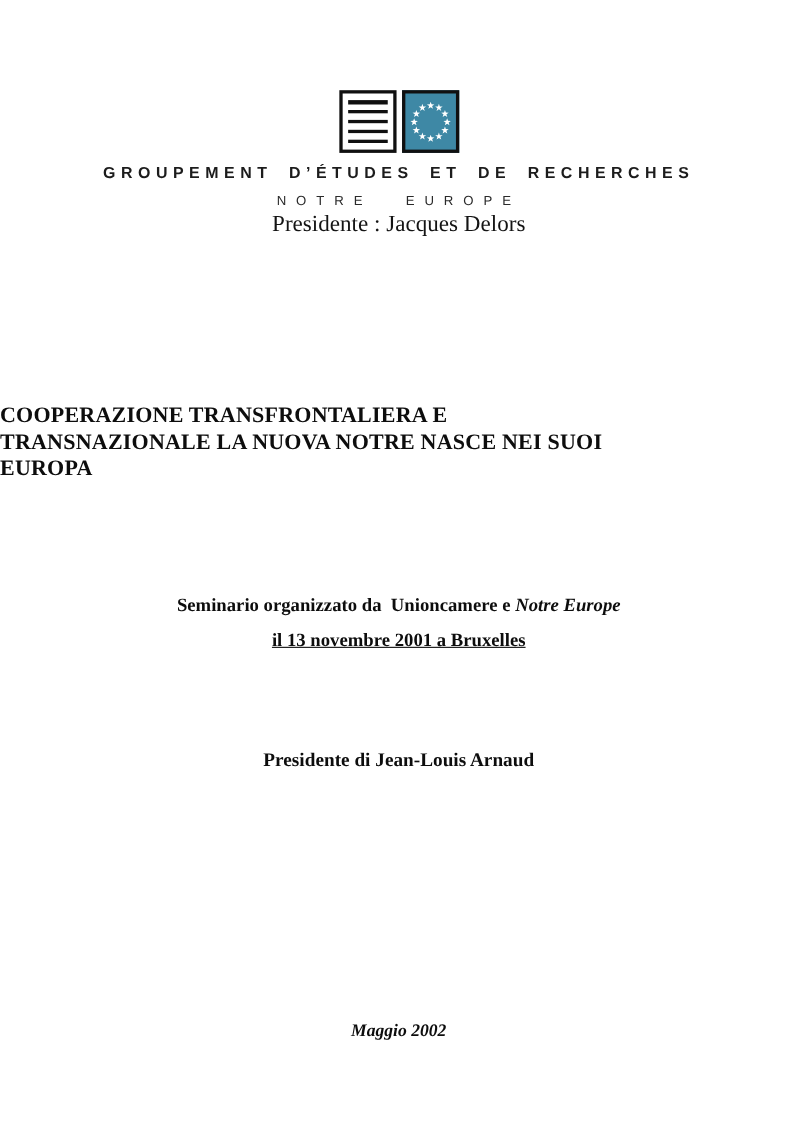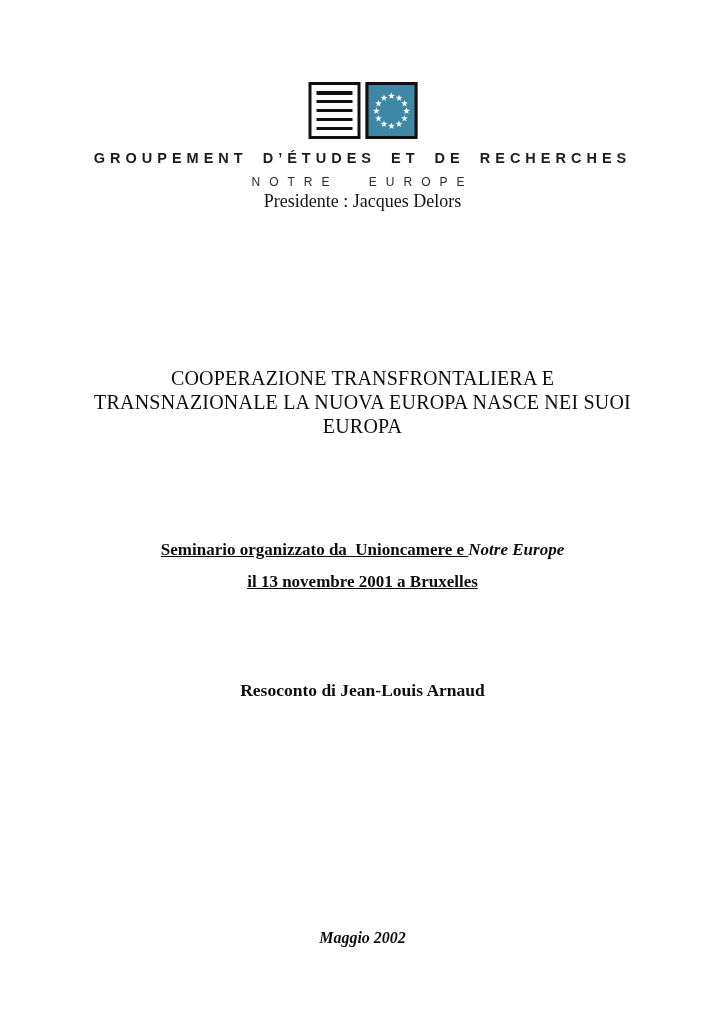--- a/index.html
+++ b/index.html
@@ -76,52 +76,52 @@
     word-spacing: 18px;
     color: #2a2a2a;
     white-space: nowrap;
   }
   .president-line {
     position: absolute;
     top: 191px;
     left: 0;
     width: 100%;
     text-align: center;
-    font-size: 18px;
+    font-size: 21px;
     color: #141414;
   }
 
   
   .title-block {
     position: absolute;
     top: 366px;
     left: 0;
     width: 100%;
-    text-align: center;
-    font-weight: normal;
+    text-align: left;
+    font-weight: bold;
     font-size: 20px;
     line-height: 24px;
     letter-spacing: 0.2px;
     color: #0d0d0d;
   }
   .title-block .title-line { white-space: nowrap; }
 
   
   .seminar-line1 {
     position: absolute;
     top: 540px;
     left: 0;
     width: 100%;
     text-align: center;
     font-weight: bold;
     font-size: 17px;
     color: #0d0d0d;
     white-space: nowrap;
   }
-  .seminar-line1 .pre { white-space: pre; text-decoration: underline; }
+  .seminar-line1 .pre { white-space: pre; }
   .seminar-line1 .it { font-style: italic; }
   .seminar-line2 {
     position: absolute;
     top: 572px;
     left: 0;
     width: 100%;
     text-align: center;
     font-weight: bold;
     font-size: 17px;
     color: #0d0d0d;
@@ -188,26 +188,26 @@
       </svg>
     </div>
   </div>
 
   <div class="org-line">GROUPEMENT D’ÉTUDES ET DE RECHERCHES</div>
   <div class="notre-line">NOTRE EUROPE</div>
   <div class="president-line">Presidente : Jacques Delors</div>
 
   <div class="title-block">
     <div class="title-line">COOPERAZIONE TRANSFRONTALIERA E</div>
-    <div class="title-line">TRANSNAZIONALE LA NUOVA EUROPA NASCE NEI SUOI</div>
+    <div class="title-line">TRANSNAZIONALE LA NUOVA NOTRE NASCE NEI SUOI</div>
     <div class="title-line">EUROPA</div>
   </div>
 
   <div class="seminar-line1">
     <span class="pre">Seminario organizzato da  Unioncamere e </span><span class="it">Notre Europe</span>
   </div>
   <div class="seminar-line2">il 13 novembre 2001 a Bruxelles</div>
 
-  <div class="author-line">Resoconto di Jean-Louis Arnaud</div>
+  <div class="author-line">Presidente di Jean-Louis Arnaud</div>
 
   <div class="date-line">Maggio 2002</div>
 
 </div>
 
 </body></html>

